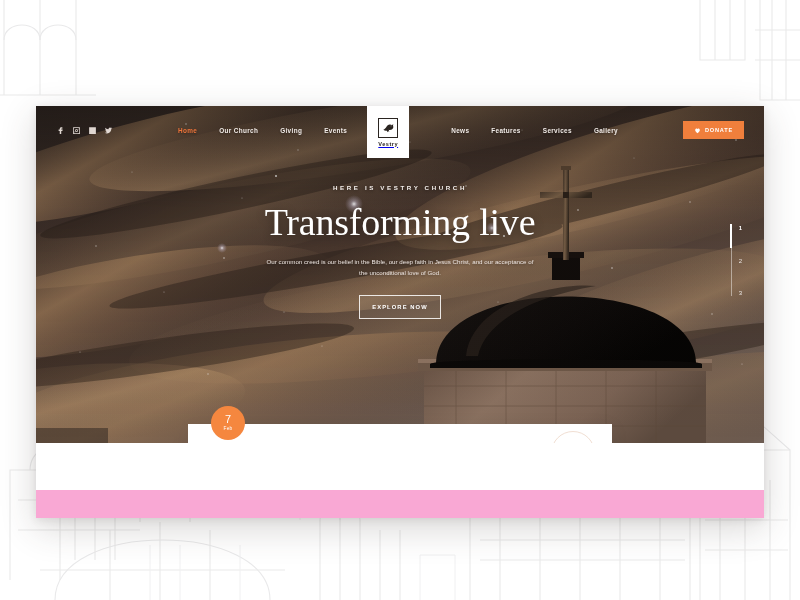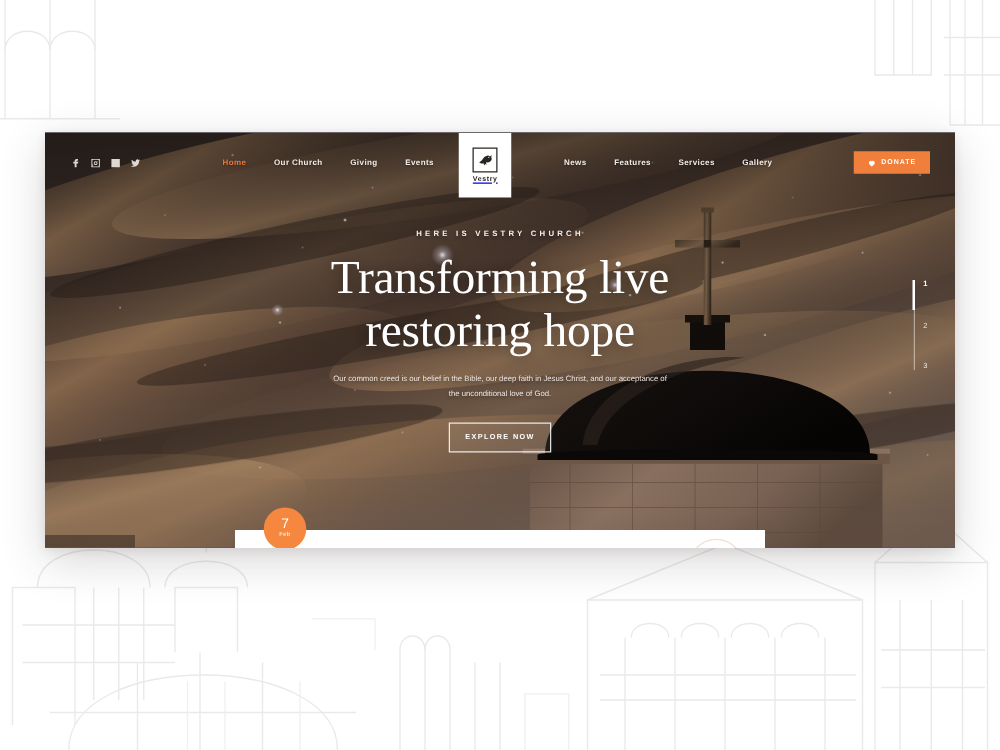--- a/index.html
+++ b/index.html
@@ -25,22 +25,22 @@
     z-index: 0;
   }
   #bg-watermark svg { display: block; width: 800px; height: 600px; }
 
   
   #site-card {
     position: absolute;
     left: 36px;
     top: 106px;
     width: 728px;
-    height: 332px;
-    background: #0f172a;
+    height: 412px;
+    background: #f9a8d4;
     z-index: 5;
     box-shadow: 0 10px 34px rgba(60,50,45,0.20), 0 2px 8px rgba(60,50,45,0.10);
     overflow: hidden;
   }
 
   
   #hero {
     position: relative;
     width: 728px;
     height: 337px;
@@ -574,21 +574,20 @@
             </svg>
         </span>
         <span>DONATE</span>
       </button>
     </nav>
 
     <div id="hero-copy">
       <div id="hero-eyebrow">HERE IS VESTRY CHURCH</div>
       <h1 id="hero-title">
         <span class="line">Transforming live</span>
-        <span class="line">restoring hope</span>
       </h1>
       <p id="hero-subtitle">Our common creed is our belief in the Bible, our deep faith in Jesus Christ, and our acceptance of the unconditional love of God.</p>
       <button id="explore-button">EXPLORE NOW</button>
     </div>
 
     <div id="slider-pager">
       <div id="pager-rail"></div>
       <div id="pager-numbers">
         <span class="pager-num is-active">1</span>
         <span class="pager-num">2</span>

